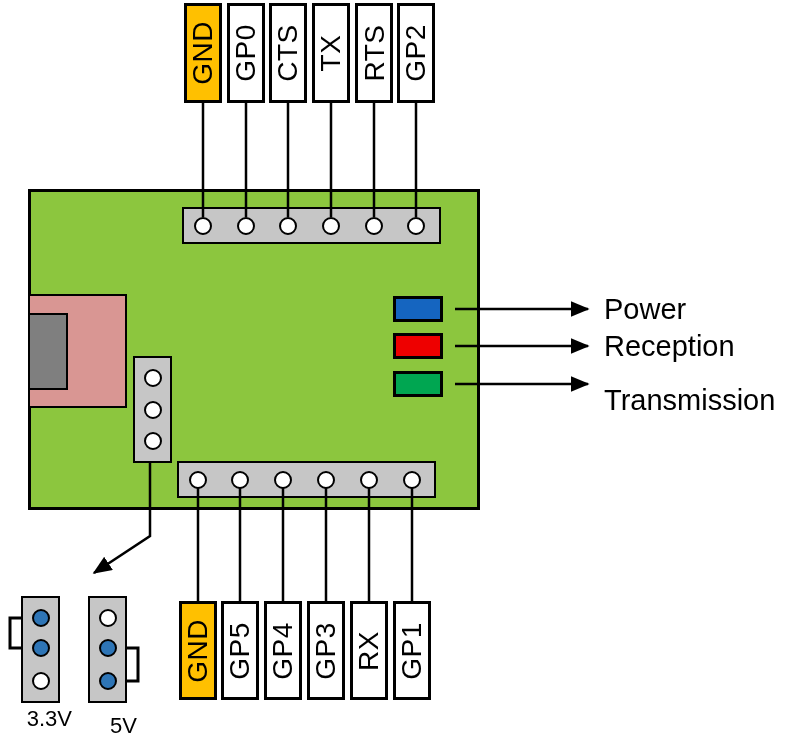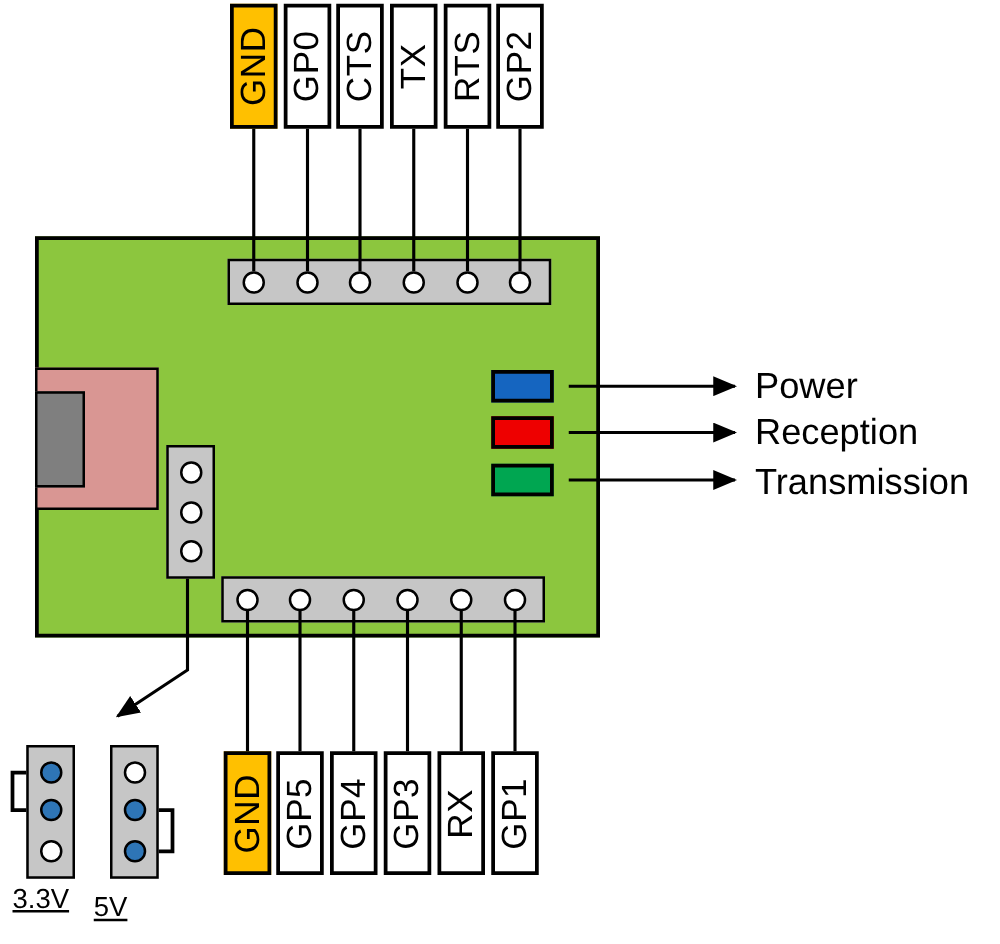--- a/index.html
+++ b/index.html
@@ -43,21 +43,21 @@
   .led{
     width:50px;height:26px;border:3px solid #000;
   }
   .led-label{
     font-size:29px;line-height:34px;white-space:nowrap;
   }
   .jumper-block{
     width:39px;height:107px;background:#C6C6C6;border:2.5px solid #000;
   }
   .jumper-caption{
-    width:62px;text-align:left;font-size:22px;line-height:24px;text-decoration:underline;
+    width:62px;text-align:right;font-size:22px;line-height:24px;
   }
   svg.lines{left:0;top:0;width:800px;height:755px;pointer-events:none;}
 </style>
 </head>
 <body>
 
 <div class="stage">
 
   <div class="abs board"></div>
 
@@ -153,21 +153,21 @@
     </div>
   <div class="abs pin-label" style="left: 350px; top: 601px; height: 99px; background: rgb(255, 255, 255);">
       <span>RX</span>
     </div>
   <div class="abs pin-label" style="left: 393px; top: 601px; height: 99px; background: rgb(255, 255, 255);">
       <span>GP1</span>
     </div>
 
   <div class="abs led-label" style="left:604px;top:292px;">Power</div>
   <div class="abs led-label" style="left:604px;top:329px;">Reception</div>
-  <div class="abs led-label" style="left:604px;top:369px;">Transmission</div>
+  <div class="abs led-label" style="left:604px;top:383px;">Transmission</div>
 
   <div class="abs jumper-block" style="left:21px;top:596px;"></div>
   <div class="abs hole" style="left: 31.5px; top: 609px; background: rgb(46, 117, 182);"></div>
   <div class="abs hole" style="left: 31.5px; top: 639px; background: rgb(46, 117, 182);"></div>
   <div class="abs hole" style="left: 31.5px; top: 672px; background: rgb(255, 255, 255);"></div>
 
   <div class="abs jumper-block" style="left:88px;top:596px;"></div>
   <div class="abs hole" style="left: 98.5px; top: 609px; background: rgb(255, 255, 255);"></div>
   <div class="abs hole" style="left: 98.5px; top: 639px; background: rgb(46, 117, 182);"></div>
   <div class="abs hole" style="left: 98.5px; top: 672px; background: rgb(46, 117, 182);"></div>

